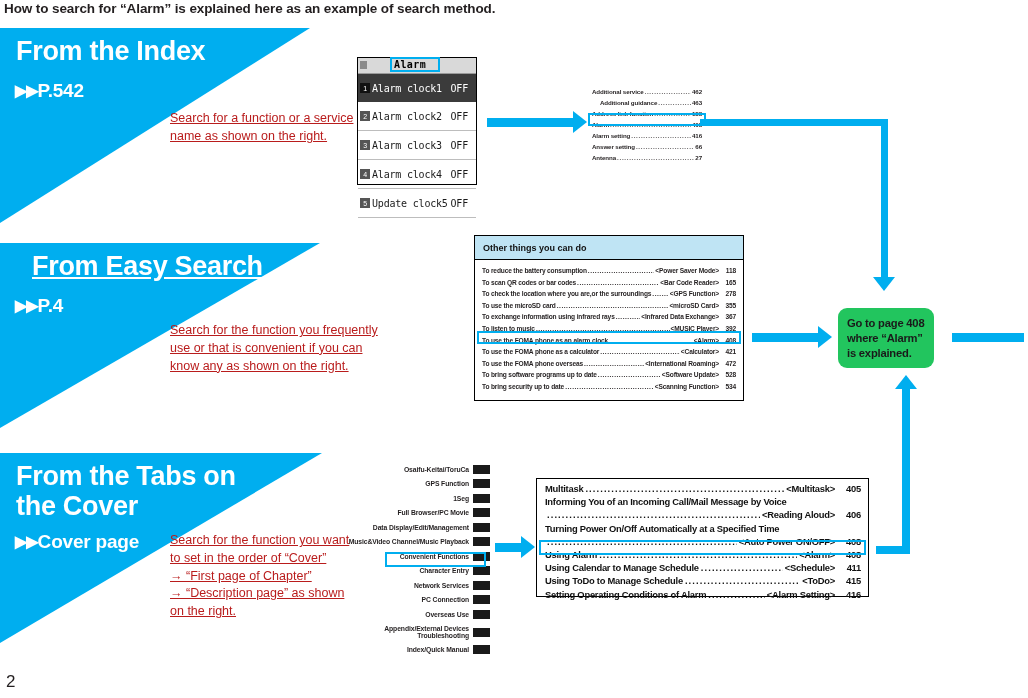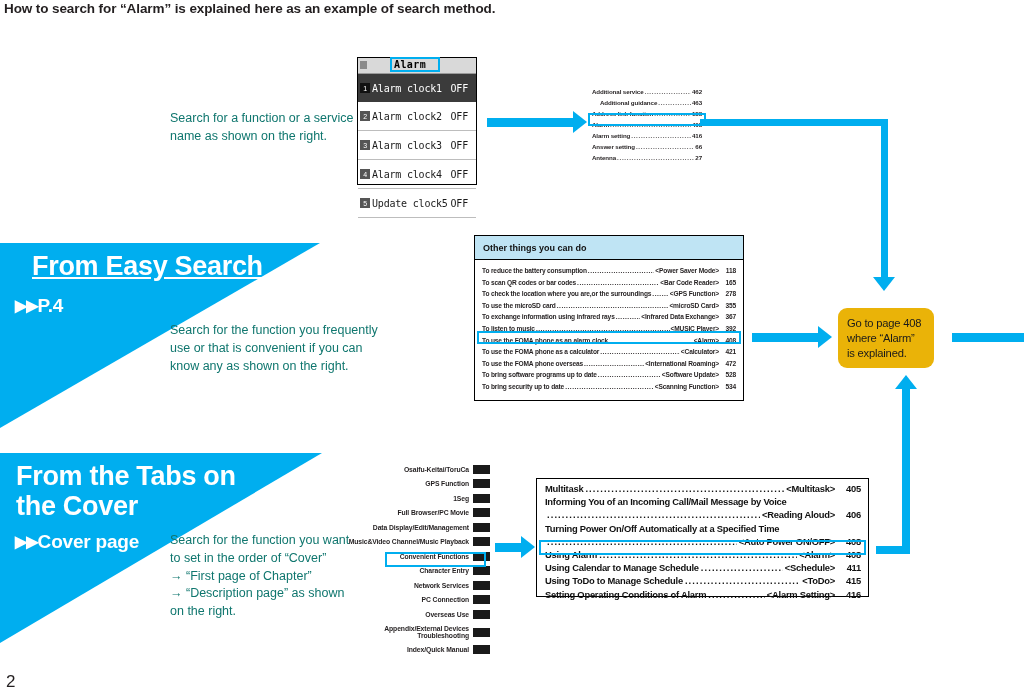--- a/index.html
+++ b/index.html
@@ -53,21 +53,22 @@
 
   
   #banner3{left:0;top:453px;width:322px;height:190px;}
   #banner3 .wedge{clip-path:polygon(0 0,100% 0,0 100%);}
   #banner3 .banner-title{left:16px;top:8px;font-size:27px;width:260px;}
   #banner3 .banner-ref{left:15px;top:78px;}
 
   
   .desc{
     position:absolute;font-size:12.5px;line-height:1.42;
-    color:#0f766e;
+    color:#b91c1c;
+    text-decoration:underline;
   }
   #desc1{left:170px;top:110px;width:200px;}
   #desc2{left:170px;top:322px;width:210px;}
   #desc3{left:170px;top:532px;width:200px;}
 
   
   #phone{
     position:absolute;left:357px;top:57px;width:120px;height:128px;
     background:#ffffff;border:1px solid #000;box-sizing:border-box;
     font-family:"DejaVu Sans Mono", monospace;
@@ -195,23 +196,23 @@
   #mtbox .mrow .pg{flex:0 0 auto;width:26px;text-align:right;}
   #mtbox .mrow.wrap{height:13.2px;}
   #mt-hl{
     position:absolute;left:539px;top:540px;width:327px;height:15px;
     border:2px solid #00AEEF;box-sizing:border-box;
   }
 
   
   #callout{
     position:absolute;left:838px;top:308px;width:96px;height:60px;
-    background:#eab308;border-radius:9px;
+    background:#22c55e;border-radius:9px;
     padding:8px 9px;box-sizing:border-box;
-    font-size:11.2px;font-weight:normal;line-height:1.33;color:#1a1a1a;
+    font-size:11.2px;font-weight:bold;line-height:1.33;color:#1a1a1a;
     letter-spacing:-0.2px;
   }
 
   
   .bar{position:absolute;background:#00AEEF;}
   .arrowhead{position:absolute;width:0;height:0;}
   .ah-right{
     border-top:11px solid transparent;
     border-bottom:11px solid transparent;
     border-left:14px solid #00AEEF;
@@ -233,20 +234,27 @@
     font-size:17px;color:#231f20;
   }
 </style>
 </head>
 <body>
 
 <div class="page">
 
   <div class="headline">How to search for “Alarm” is explained here as an example of search method.</div>
 
+  <div class="banner" id="banner1">
+    <div class="wedge"></div>
+    <div class="banner-title">From the Index</div>
+    <div class="banner-ref">
+      <span class="tri">▶▶</span><span>P.542</span>
+    </div>
+  </div>
   <div class="desc" id="desc1">Search for a function or a service name as shown on the right.</div>
 
   <div id="phone">
     <div class="statusbar">
       <div class="sb-icon"></div>
       <div class="sb-title">Alarm</div>
       <div class="hl-box"></div>
     </div>
     <div class="row sel">
       <span class="num">1</span>

